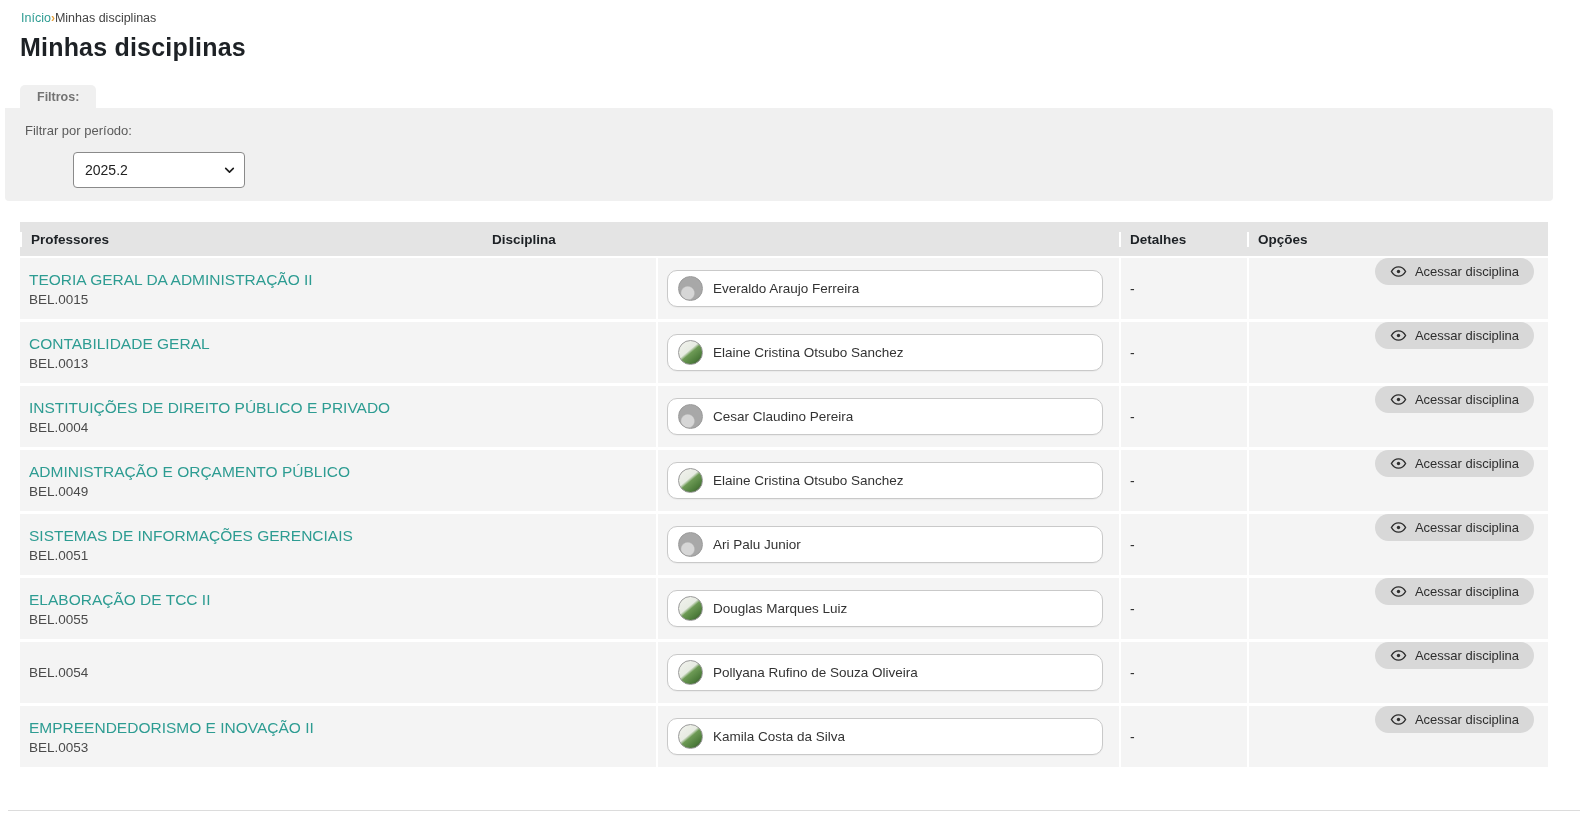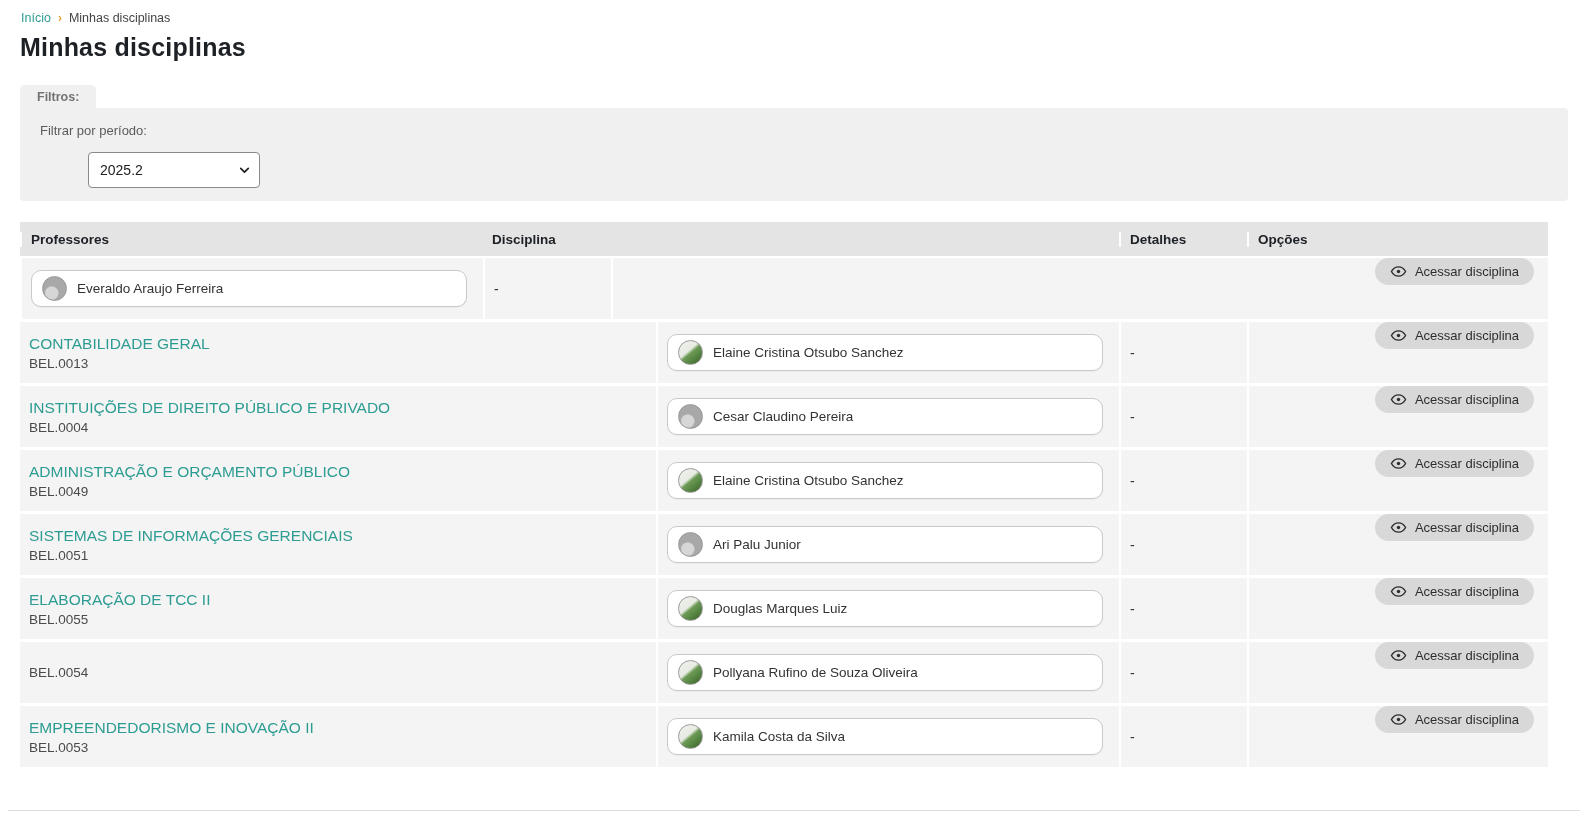--- a/index.html
+++ b/index.html
@@ -8,40 +8,40 @@
     background: #ffffff;
     font-family: "Liberation Sans", "DejaVu Sans", sans-serif;
     color: #333;
     overflow: hidden;
     position: relative;
   }
   
   .breadcrumb {
     position: absolute; top: 11px; left: 21px;
     font-size: 12.5px; color: #444;
-    display: flex; align-items: flex-start; gap: 7px;
+    display: flex; align-items: flex-start; 
   }
   .breadcrumb a { color: #2d9c92; text-decoration: none; cursor: pointer; }
   .breadcrumb .sep { color: #e8a13c; font-size: 12px; font-weight: 700; }
   
   .page-title {
     position: absolute; top: 33px; left: 20px;
     font-size: 25px; font-weight: 700; color: #1d2125;
     letter-spacing: 0.2px;
   }
   
   .filter-tab {
     position: absolute; top: 85px; left: 20px;
     background: #f0f0f0;
     border-radius: 5px 5px 0 0;
     padding: 5px 17px 4px 17px;
     font-size: 12.5px; font-weight: 700; color: #737373;
   }
   .filter-panel {
-    position: absolute; top: 108px; left: 20px; width: 1548px; height: 93px;
+    position: absolute; top: 108px; left: 5px; width: 1548px; height: 93px;
     background: #f0f0f0;
     border-radius: 0 4px 4px 4px;
   }
   .filter-label {
     position: absolute; top: 15px; left: 20px;
     font-size: 13px; color: #5b5b5b;
   }
   .select-wrap { position: absolute; top: 44px; left: 20px; width: 220px; height: 36px; padding-left: 48px; }
   .select-wrap select {
     width: 100%; height: 100%;
@@ -152,20 +152,24 @@
 
 <div class="table">
   <div class="thead">
     <div class="cell c2">Professores</div>
     <div class="cell c1">Disciplina</div>
     <div class="cell c3">Detalhes</div>
     <div class="cell c4">Opções</div>
   </div>
   <div id="table-body">
   <div class="trow">
+    <div class="cell c1">
+      <a class="course-link">TEORIA GERAL DA ADMINISTRAÇÃO II</a>
+      <div class="course-code">BEL.0015</div>
+    </div>
     <div class="cell c2">
       <div class="prof-card">
         <span class="avatar placeholder"></span>
         <span class="prof-name">Everaldo Araujo Ferreira</span>
       </div>
     </div>
     <div class="cell c3">-</div>
     <div class="cell c4">
       <button class="access-btn">
         <span style="display:flex;">

